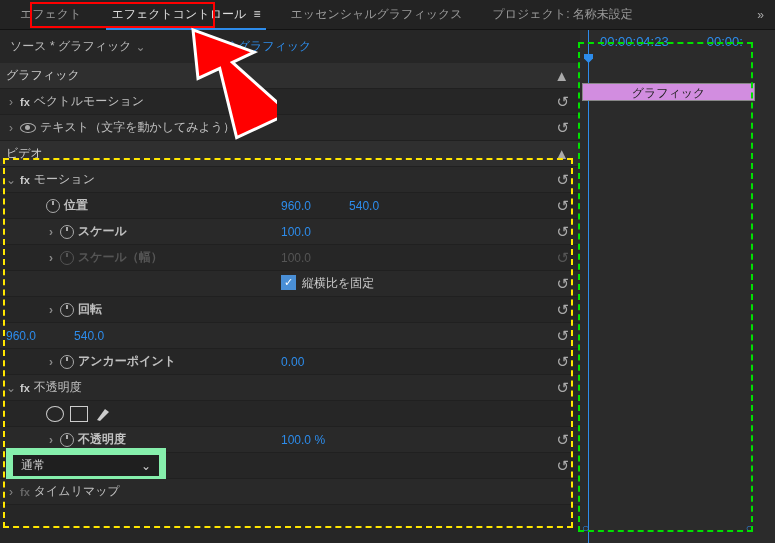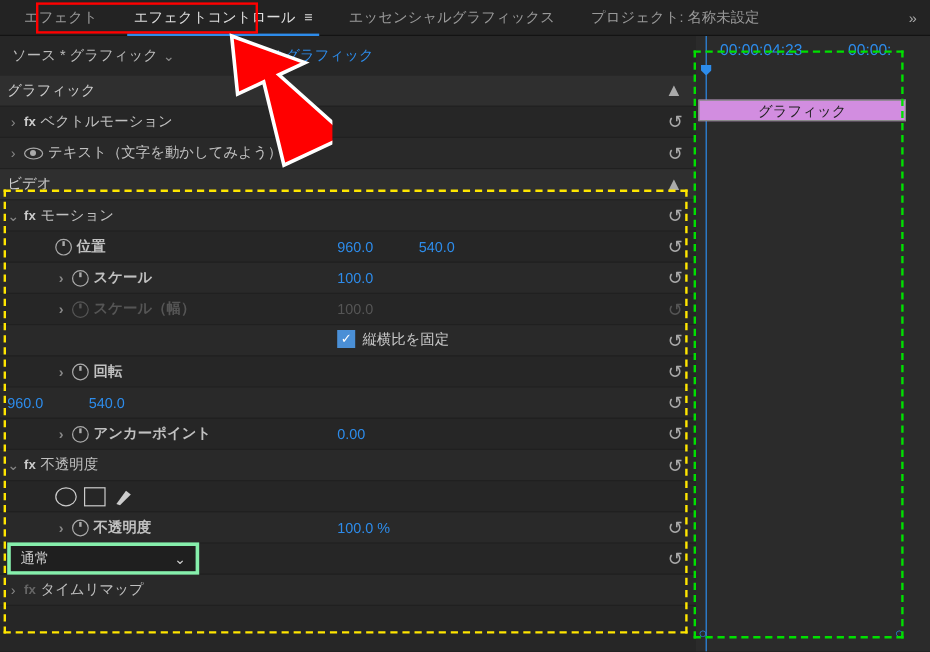--- a/index.html
+++ b/index.html
@@ -157,21 +157,21 @@
     display:inline-flex;align-items:center;justify-content:center;
     color:#fff;font-size:11px;
   }
   .mask-icons { display:flex; gap:6px; padding-left:40px; }
   .mask-icons span {
     display:inline-block;width:18px;height:16px;border:1.5px solid #ccc;
   }
   .mask-icons .oval{border-radius:50%;}
   .mask-icons .pen{border:none;}
   .dropdown {
-    background:#1f1f1f;border:3px solid #86efac;padding:2px 8px;
+    background:#1f1f1f;border:7px solid #86efac;padding:2px 8px;
     width:160px;display:flex;justify-content:space-between;align-items:center;
     color:#ccc;
   }
 
   .yellow-box {
     position:absolute;
     border:2.5px dashed #ffe600;
     left:3px; top:158px; width:570px; height:370px;
     pointer-events:none;
     z-index:40;

